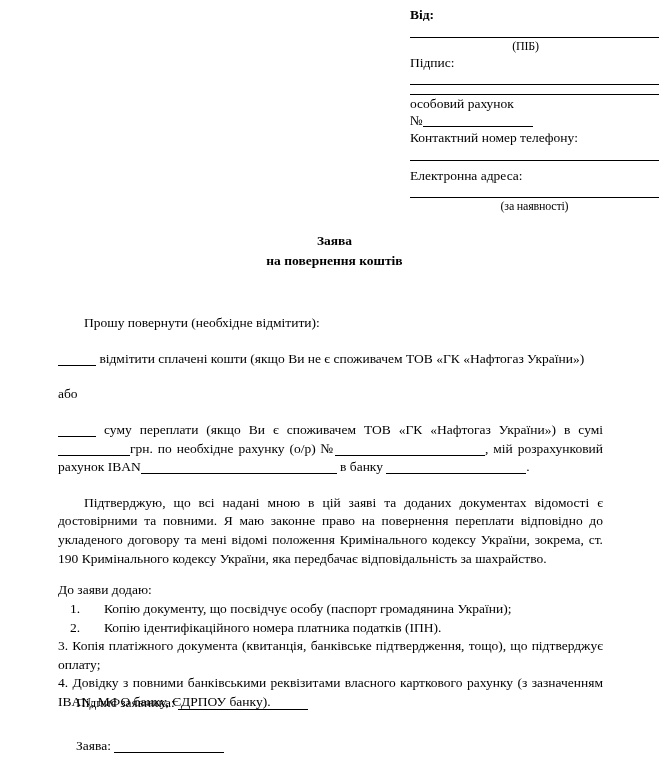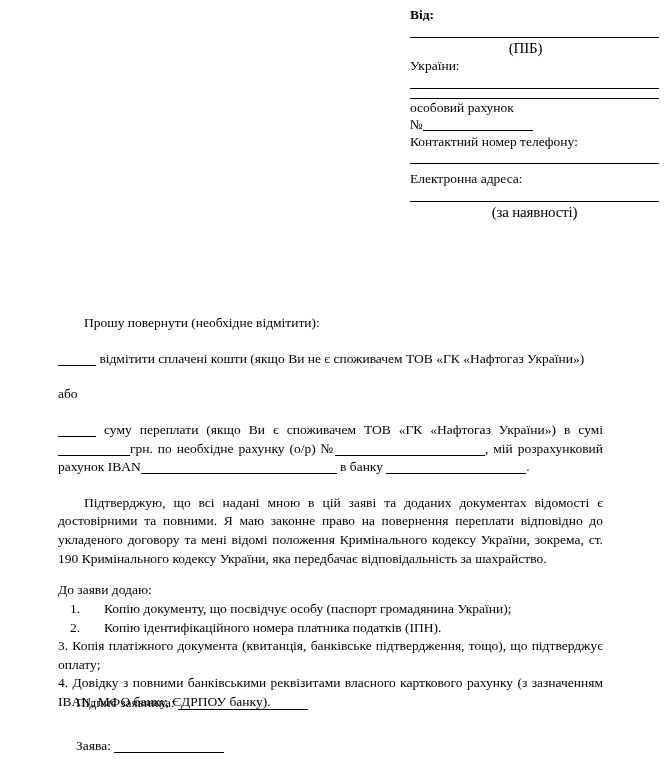--- a/index.html
+++ b/index.html
@@ -46,21 +46,21 @@
     border-top: 1.4px solid #000;
     margin: 0;
     width: 100%;
     height: 0;
   }
   .rule-gap-a { margin-top: 13px; }
   .rule-gap-b { margin-top: 9px; }
   .caption {
     display: block;
     text-align: center;
-    font-size: 15px;
+    font-size: 12px;
     line-height: 1.2;
     margin-top: 1px;
     letter-spacing: -0.2px;
   }
   .caption-left-shift { padding-right: 18px; }
   .spacer-6 { height: 6px; }
   .spacer-14 { height: 14px; }
   .ul-line {
     display: inline-block;
     border-bottom: 1.2px solid #000;
@@ -152,41 +152,45 @@
 
   <div class="header-block">
 
     <span class="hdr-line hdr-bold">Від:</span>
 
     <div class="spacer-14"></div>
 
     <hr class="rule">
     <span class="caption caption-left-shift">(ПІБ)</span>
 
-    <span class="hdr-line">України:</span>
+    <span class="hdr-line">Підпис:</span>
 
     <hr class="rule rule-gap-a">
     <hr class="rule rule-gap-b">
 
     <span class="hdr-line">особовий рахунок</span>
 
     <span class="hdr-line"><span>№</span><span class="ul-line ul-w110"></span></span>
 
     <span class="hdr-line">Контактний номер телефону:</span>
 
     <hr class="rule rule-gap-a">
 
     <div class="spacer-6"></div>
 
     <span class="hdr-line">Електронна адреса:</span>
 
     <hr class="rule rule-gap-a">
     <span class="caption">(за наявності)</span>
   </div>
 
+  <div class="doc-title">
+    <div>Заява</div>
+    <div>на повернення коштів</div>
+  </div>
 
   <div class="body-wrap">
 
     <p class="para nojust indent">Прошу повернути (необхідне відмітити):</p>
 
     <div class="blank-para"></div>
 
     <p class="para"><span class="fill fill-sm"></span>
       <span>відмітити сплачені кошти</span>
       <span class="it">(якщо Ви не є споживачем ТОВ «ГК «Нафтогаз України»)</span></p>

